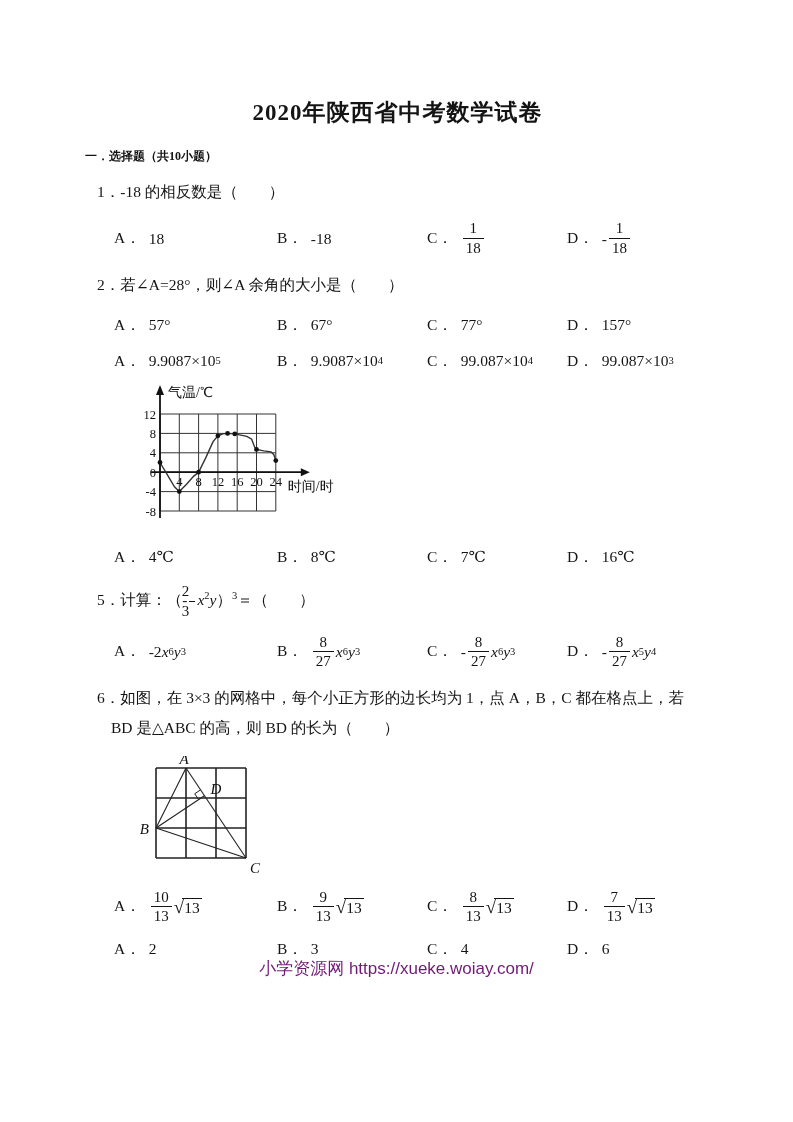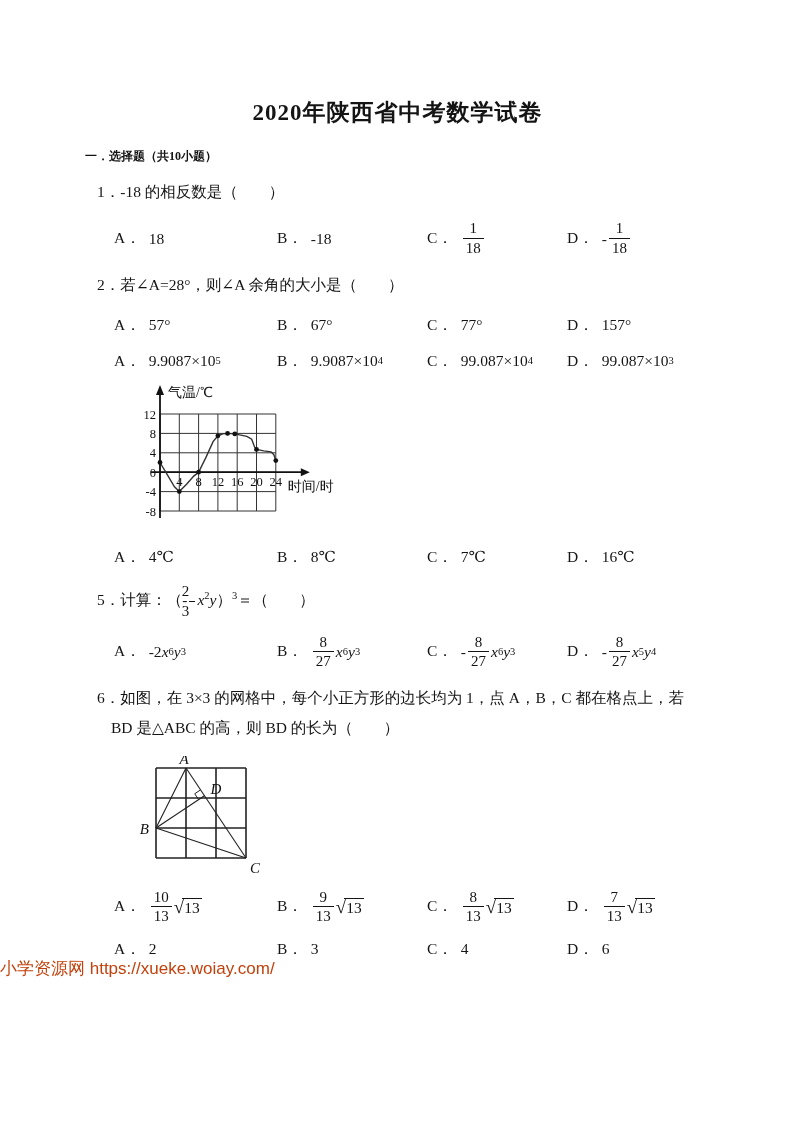--- a/index.html
+++ b/index.html
@@ -18,22 +18,22 @@
         vertical-align:middle;margin:1px 2px}
   .frac .num{display:block;border-bottom:1.1px solid currentColor;padding:0 3px 1px}
   .frac .den{display:block;padding:1px 3px 0}
   sup{font-size:10.5px;line-height:0;vertical-align:super}
   .var{font-style:italic}
   .sqrt{white-space:nowrap}
   .rsign{font-size:19px;margin-right:-2px}
   .rbody{border-top:1.2px solid currentColor;padding:0 2px}
   .chart-wrap{margin:2px 0 0 45px}
   .fig-wrap{margin:4px 0 2px 45px}
-  .footer{position:absolute;left:0;right:0;bottom:24px;
-          font-family:"Liberation Sans","DejaVu Sans",sans-serif;font-size:17px;color:#c2410c}
+  .footer{position:absolute;left:0;right:0;bottom:24px;text-align:center;
+          font-family:"Liberation Sans","DejaVu Sans",sans-serif;font-size:17px;color:#701a75}
 </style>
 </head>
 <body>
 
 <div class="page">
 
   <h1 class="title">2020年陕西省中考数学试卷</h1>
 
   <div class="section">一．选择题（共10小题）</div>
 

